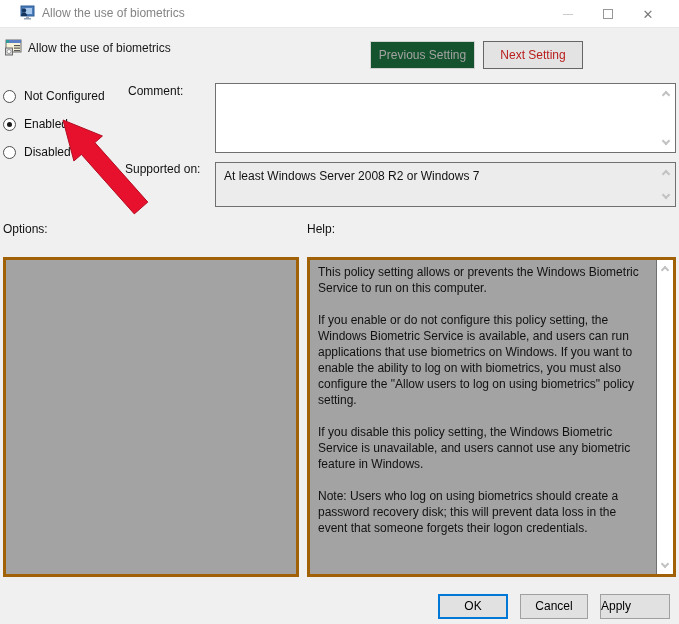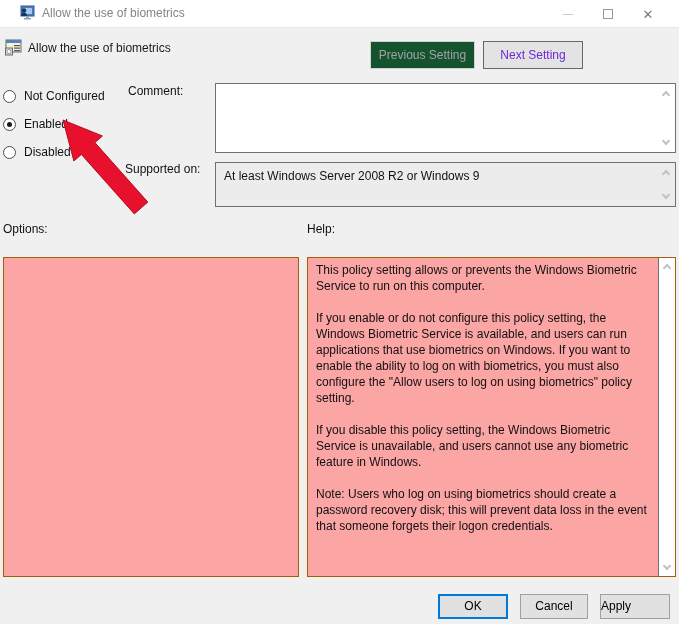--- a/index.html
+++ b/index.html
@@ -13,21 +13,21 @@
   .ctrl{position:absolute;top:0;width:32px;height:28px;display:flex;align-items:center;justify-content:center;}
   .ctrl-min{left:552px;}
   .ctrl-max{left:592px;}
   .ctrl-close{left:632px;color:#7a7a7a;font-size:13px;line-height:1;}
   .min-glyph{width:10px;border-top:1px solid #cbcbcb;height:0;}
   .max-glyph{width:10px;height:10px;border:1px solid #979797;background:transparent;}
 
   
   .hdr-icon{position:absolute;left:5px;top:39px;width:17px;height:17px;}
   .hdr-title{position:absolute;left:28px;top:41px;font-size:12px;color:#1a1a1a;white-space:nowrap;}
-  .btn{position:absolute;font-size:12px;text-align:center;background:#e3e3e3;border:1px solid #a0a0a0;color:#6d28d9;padding:0;cursor:default;}
+  .btn{position:absolute;font-size:12px;text-align:center;background:#e3e3e3;border:1px solid #a0a0a0;color:#b91c1c;padding:0;cursor:default;}
   .btn-prev{left:370px;top:41px;width:105px;height:28px;background:#14532d;border:1px solid #d2d2d2;color:#a3a3a3;}
   .btn-next{left:483px;top:41px;width:100px;height:28px;border:1px solid #666;}
 
   
   .radio-row{position:absolute;left:3px;height:16px;display:flex;align-items:center;}
   .radio-circle{width:13px;height:13px;border:1px solid #4f4f4f;border-radius:50%;background:#fff;position:relative;flex:0 0 auto;}
   .radio-circle.selected::after{content:"";position:absolute;left:3px;top:3px;width:5px;height:5px;border-radius:50%;background:#1a1a1a;}
   .radio-label{margin-left:8px;font-size:12px;color:#111;white-space:nowrap;}
 
   
@@ -35,21 +35,21 @@
 
   
   .textbox{position:absolute;background:#fff;border:1px solid #707070;}
   .box-supported{background:#ececec;}
   .supported-text{position:absolute;left:8px;top:6px;font-size:12px;color:#111;white-space:nowrap;}
   .chev{position:absolute;width:6px;height:6px;border-left:2px solid #c2c2c2;border-top:2px solid #c2c2c2;}
   .chev-up{transform:rotate(45deg);}
   .chev-down{transform:rotate(225deg);}
 
   
-  .panel{position:absolute;background:#fca5a5;border:1px solid #a16207;}
+  .panel{position:absolute;background:#a3a3a3;border:3px solid #a16207;}
   .help-inner{position:absolute;left:0;top:0;right:17px;bottom:0;overflow:hidden;padding:4px 8px 4px 8px;}
   .help-inner p{margin:0 0 16px 0;font-size:12px;line-height:16px;color:#111;}
   .help-scroll{position:absolute;top:0;right:0;width:17px;height:100%;background:#fff;border-left:1px solid #707070;}
   .help-scroll .chev-up{left:5px;top:7px;}
   .help-scroll .chev-down{left:5px;bottom:7px;}
 
   
   .btn-foot{height:25px;font-size:12px;background:#e1e1e1;}
   .btn-ok{left:438px;top:594px;width:70px;border:2px solid #0078d7;position:absolute;text-align:center;line-height:21px;}
   .btn-cancel{left:520px;top:594px;width:68px;position:absolute;border:1px solid #a0a0a0;text-align:center;line-height:23px;}
@@ -111,21 +111,21 @@
   </div>
 
   <span class="field-label" style="left:128px;top:84px;">Comment:</span>
   <div class="textbox" style="left:215px;top:83px;width:461px;height:70px;">
     <span class="chev chev-up" style="right:6px;top:8px;"></span>
     <span class="chev chev-down" style="right:6px;bottom:8px;"></span>
   </div>
 
   <span class="field-label" style="left:125px;top:162px;">Supported on:</span>
   <div class="textbox box-supported" style="left:215px;top:162px;width:461px;height:45px;">
-    <span class="supported-text">At least Windows Server 2008 R2 or Windows 9</span>
+    <span class="supported-text">At least Windows Server 2008 R2 or Windows 7</span>
     <span class="chev chev-up" style="right:6px;top:8px;"></span>
     <span class="chev chev-down" style="right:6px;bottom:8px;"></span>
   </div>
 
   <span class="field-label" style="left:3px;top:222px;">Options:</span>
   <div class="panel" style="left:3px;top:257px;width:296px;height:320px;"></div>
 
   <span class="field-label" style="left:307px;top:222px;">Help:</span>
   <div class="panel" style="left:307px;top:257px;width:369px;height:320px;">
     <div class="help-inner">

